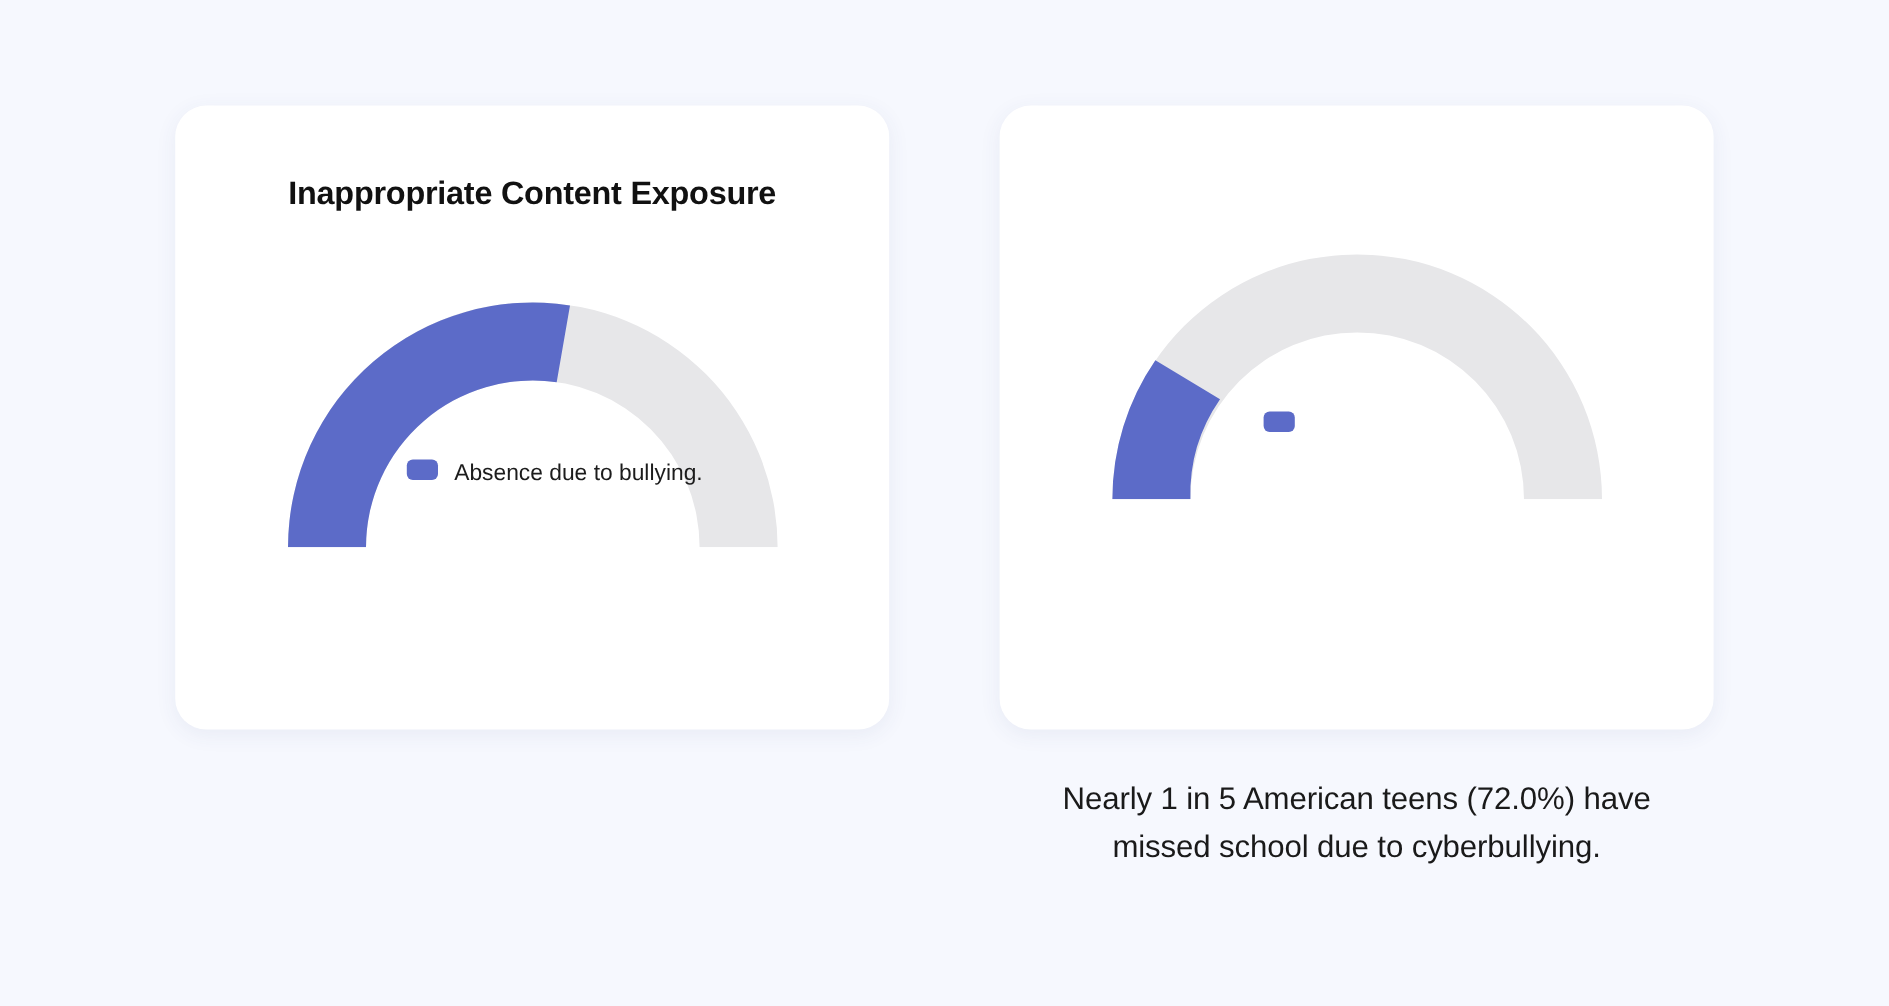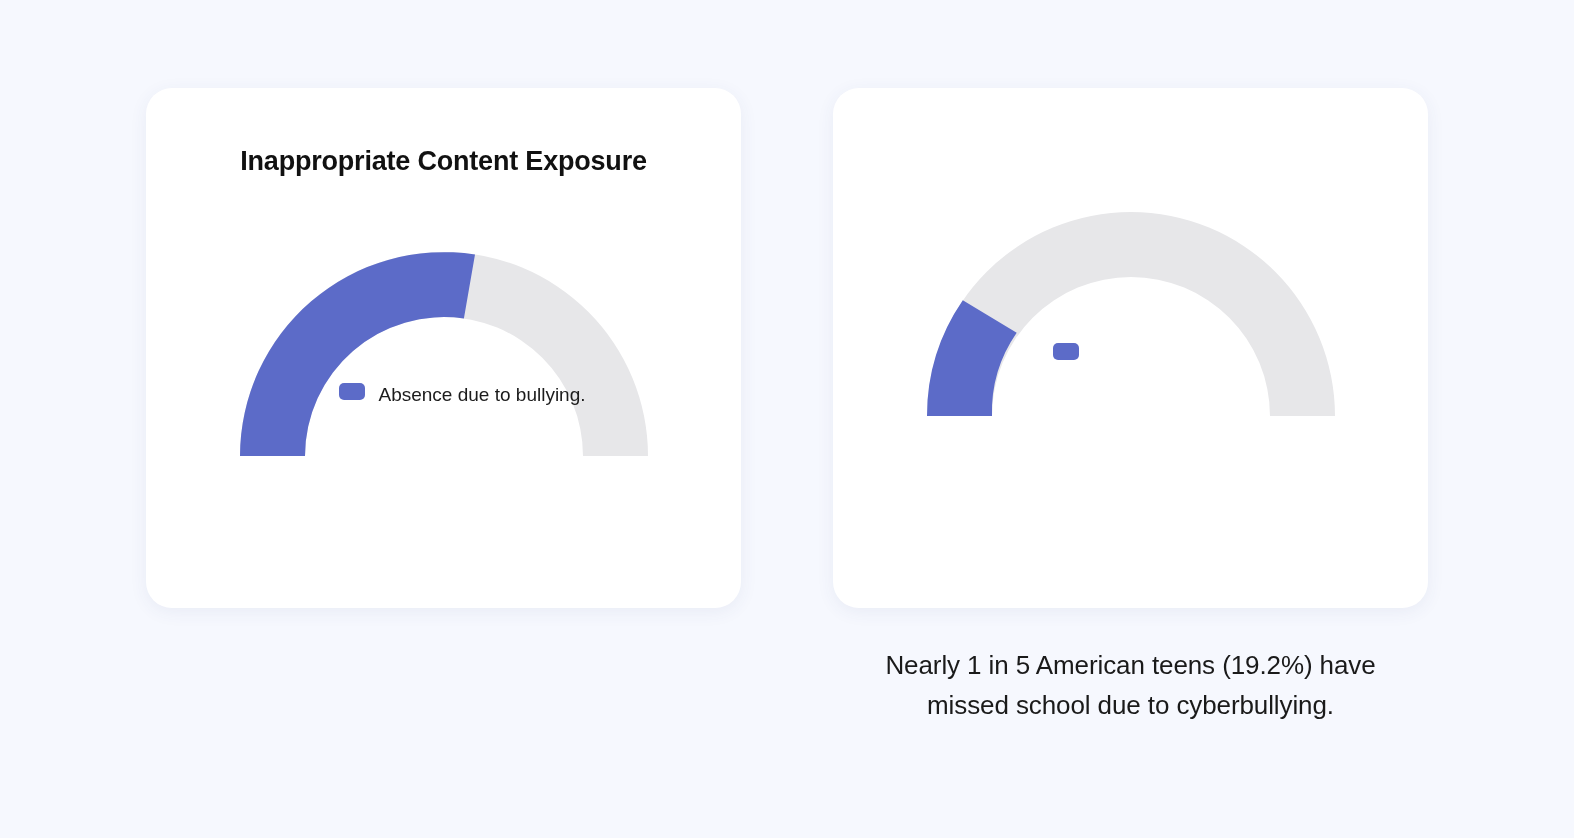--- a/index.html
+++ b/index.html
@@ -128,16 +128,16 @@
         <svg width="470" height="232" viewBox="0 0 470 232">
           <path d="M 31 232 A 204 204 0 0 1 439 232 L 374 232 A 139 139 0 0 0 96 232 Z" fill="#e7e7e9"></path>
 
           <path d="M 31 232 A 204 204 0 0 1 66.8 116.2 L 120.7 148.8 A 139 139 0 0 0 96 232 Z" fill="#5c6bc8"></path>
         </svg>
         <div class="legend">
           <span class="legend-swatch"></span>
         </div>
       </div>
     </div>
-    <div class="caption">Nearly 1 in 5 American teens (19.2%) have missed school due to cyberbullying.</div>
+    <div class="caption">Nearly 1 in 5 American teens (72.0%) have missed school due to cyberbullying.</div>
   </div>
 
 </div>
 
 </body></html>

